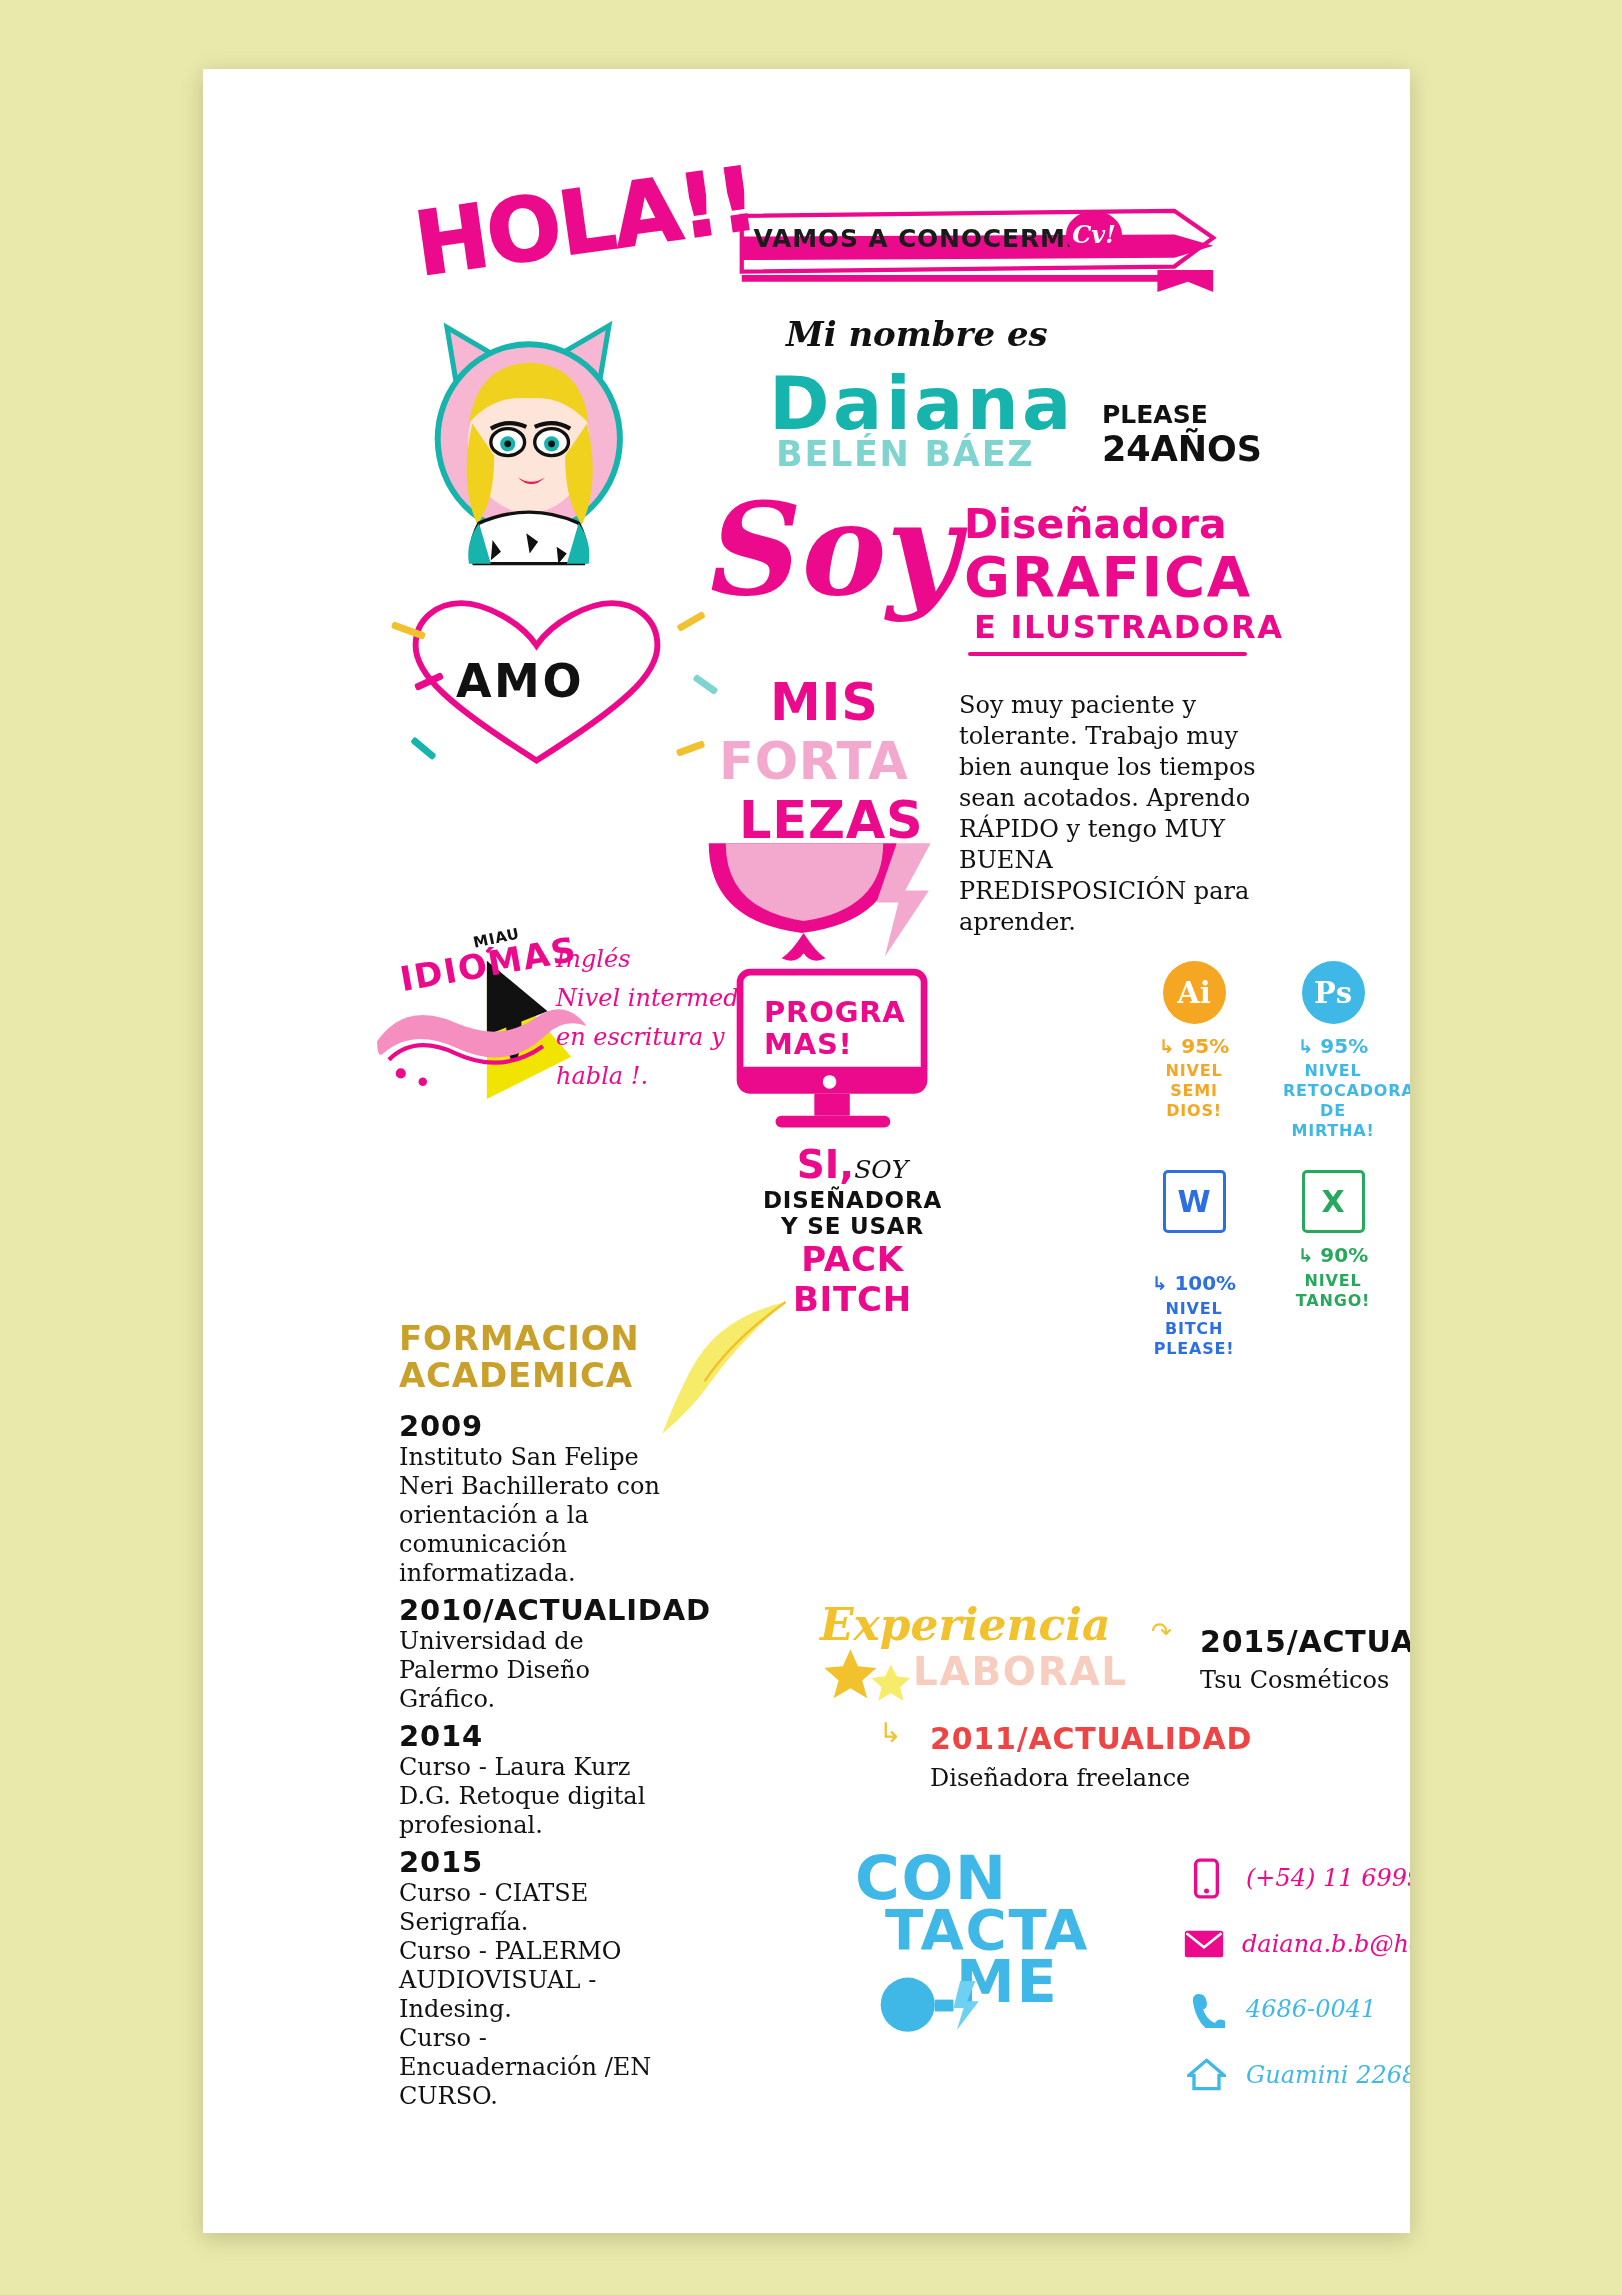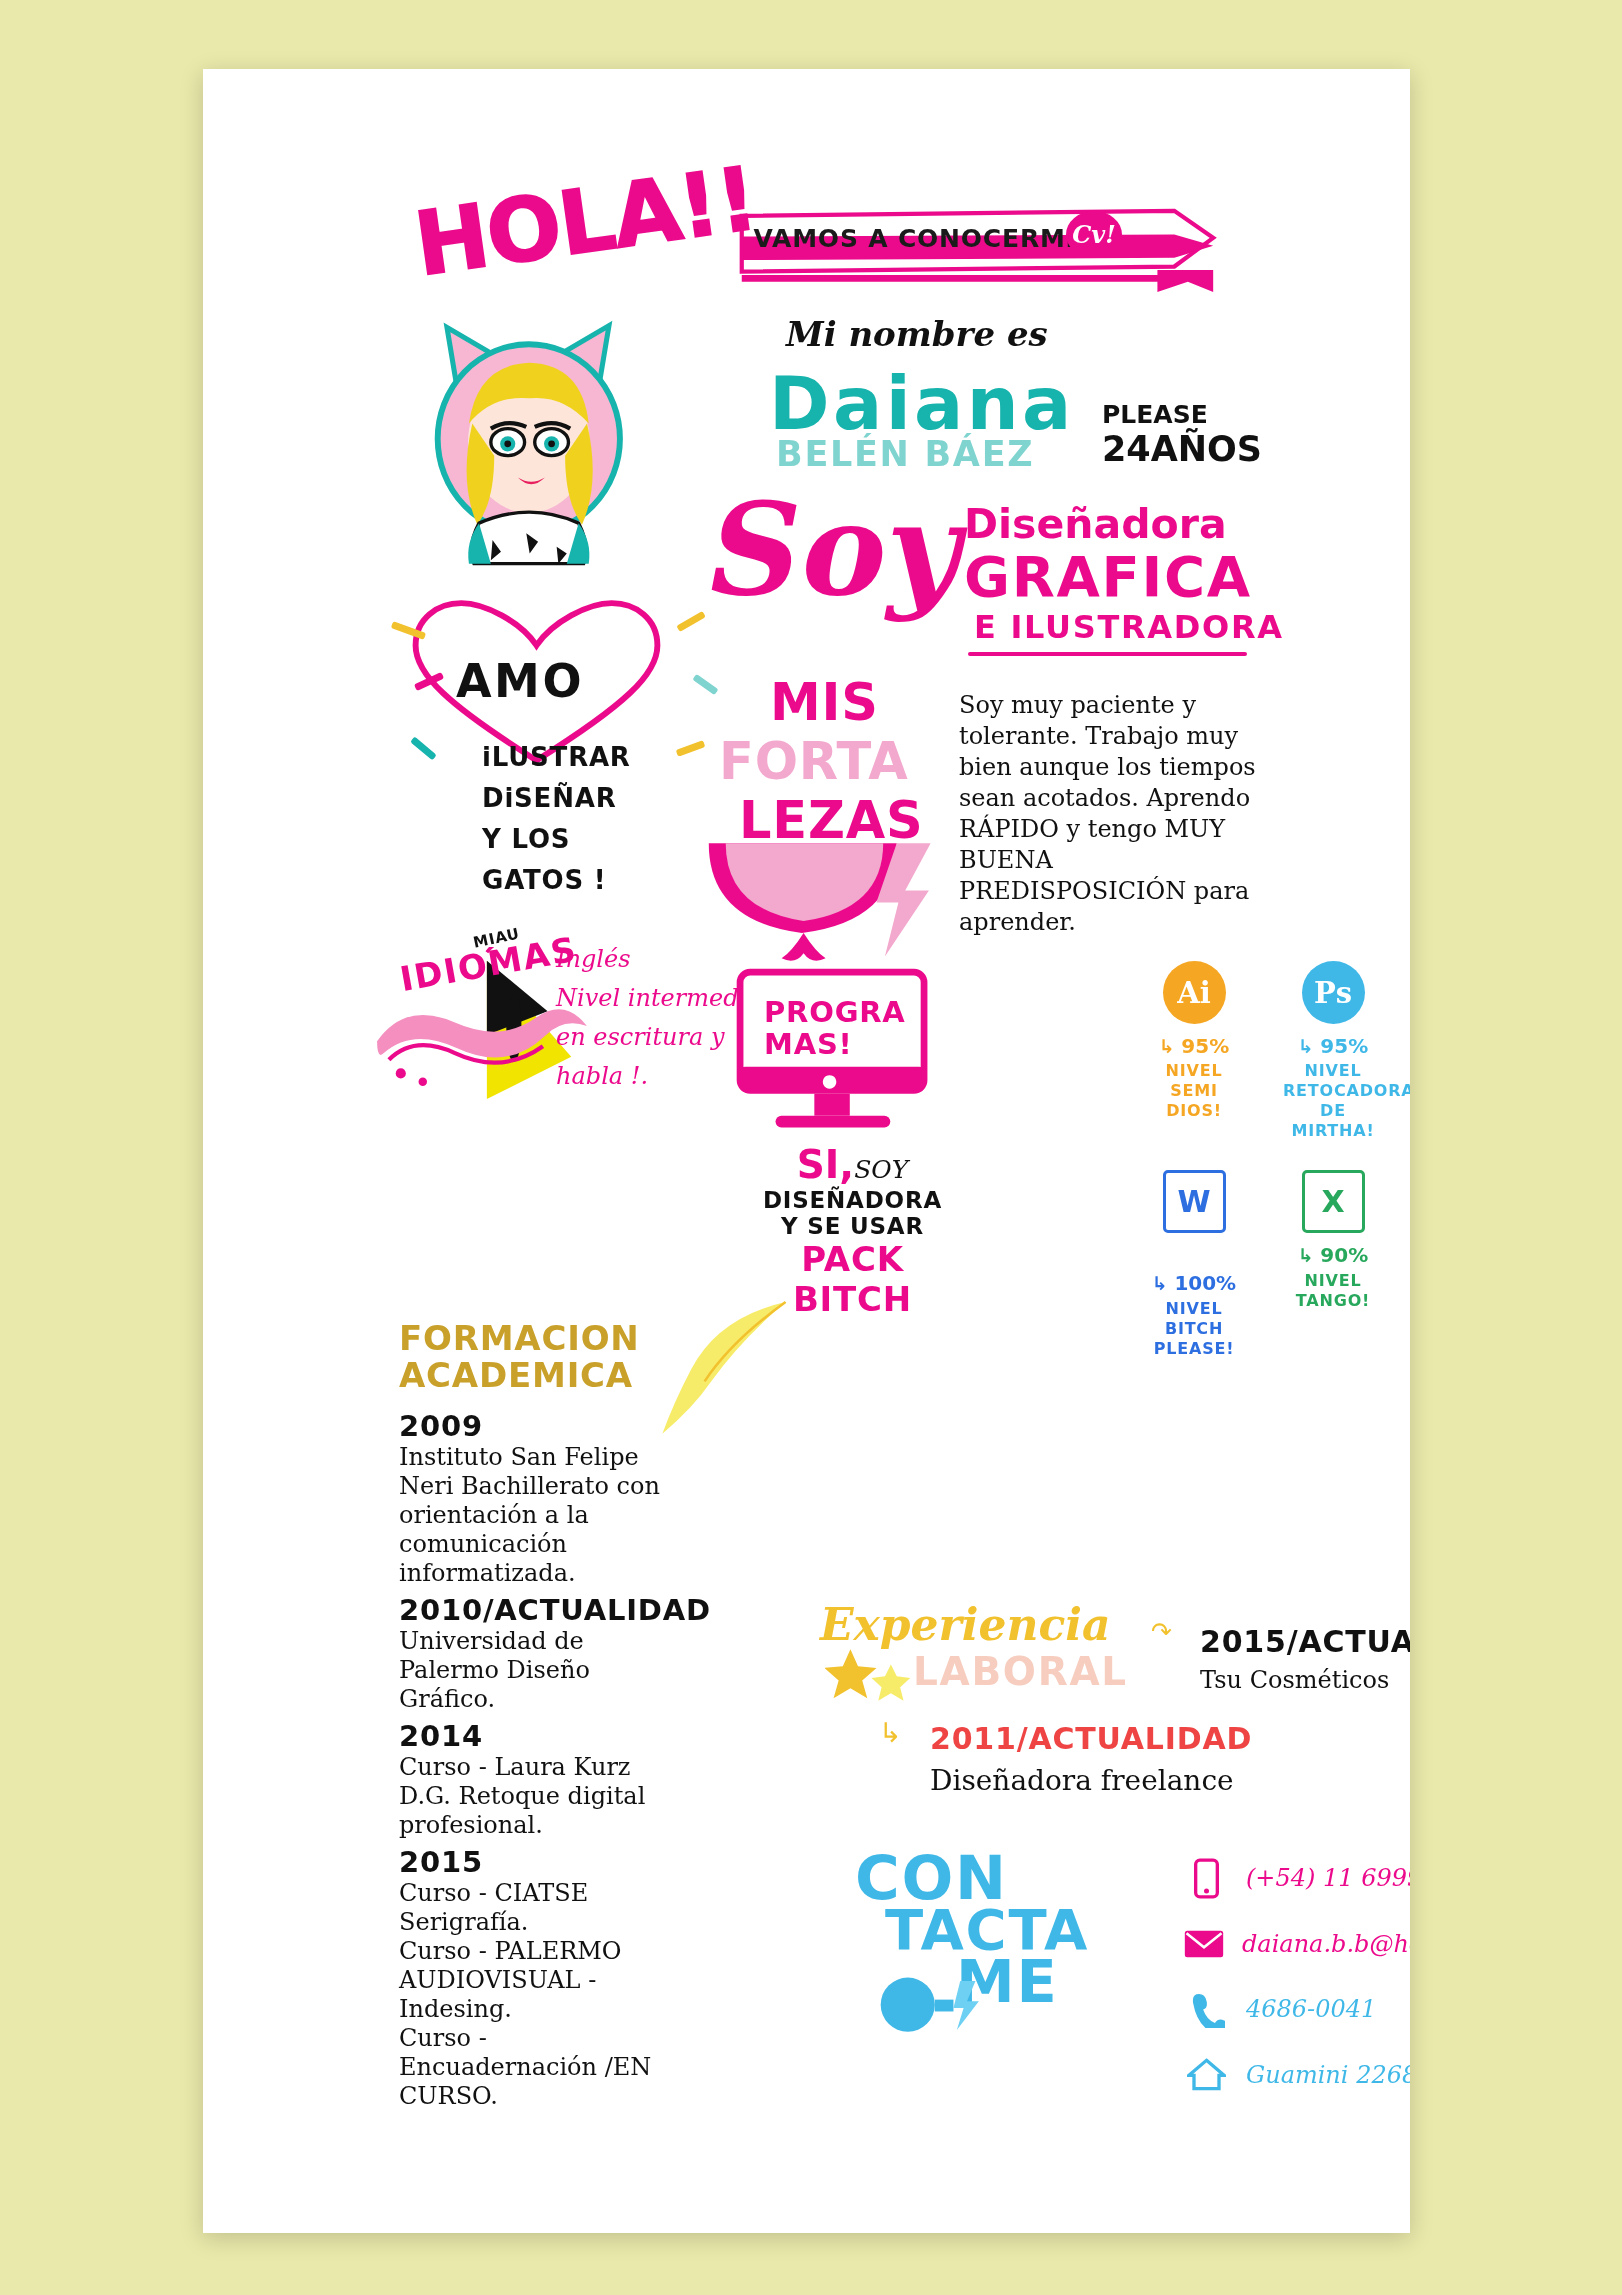--- a/index.html
+++ b/index.html
@@ -196,21 +196,21 @@
     font-size: 44px; color: #f2c12e;
   }
   .exp-title-2 {
     left: 710px; top: 1580px;
     font-family: "DejaVu Sans", sans-serif; font-weight: bold;
     font-size: 39px; color: #f6cdbe; letter-spacing: 1.7px;
   }
   .exp-r-year { left: 997px; top: 1555px; font-family:"DejaVu Sans",sans-serif; font-weight:bold; font-size:30px; color:#111; letter-spacing:0.8px;}
   .exp-r-desc { left: 997px; top: 1597px; font-family:"DejaVu Serif",serif; font-size:24px; color:#111;}
   .exp-l-year { left: 727px; top: 1652px; font-family:"DejaVu Sans",sans-serif; font-weight:bold; font-size:30px; color:#ef4444; letter-spacing:0.8px;}
-  .exp-l-desc { left: 727px; top: 1695px; font-family:"DejaVu Serif",serif; font-size:28px; color:#111;}
+  .exp-l-desc { left: 727px; top: 1695px; font-family:"DejaVu Serif",serif; font-size:24px; color:#111;}
 
   
   .contacto {
     left: 652px; top: 1783px;
     font-family: "DejaVu Sans", sans-serif; font-weight: bold;
     color: #3fb8e8; line-height: 52px;
   }
   .c1 { font-size: 61px; letter-spacing: 1.7px; }
   .c2 { font-size: 56px; letter-spacing: 1.7px; margin-left: 30px; }
   .c3 { font-size: 59px; letter-spacing: 1.7px; }
@@ -333,26 +333,20 @@
   <div class="abs" style="left:267px;top:878px;width:135px;height:169px;">
     <svg width="135" height="169" viewBox="0 0 160 200" style="position:absolute;left:0;top:0;">
       <path d="M20,16 L20,180 L120,130 Z" fill="#f0e400"></path>
       <path d="M20,16 L20,104 L92,76 Z" fill="#111"></path>
       <ellipse cx="52" cy="96" rx="9" ry="40" fill="#111"></ellipse>
       <path d="M20,6 q10,-14 22,-10" stroke="#ec0a8c" stroke-width="4" fill="none"></path>
     </svg>
   </div>
   <div class="abs marker" style="left:270px;top:860px;font-size:15px;color:#111;transform:rotate(-12deg);">MIAU</div>
 
-  <div class="abs amo-list">
-    <div>iLUSTRAR</div>
-    <div>DiSEÑAR</div>
-    <div>Y LOS</div>
-    <div>GATOS !</div>
-  </div>
 
   <div class="abs fort-block">
     <div class="fort-l1">MIS</div>
     <div class="fort-l2">FORTA</div>
     <div class="fort-l3">LEZAS</div>
   </div>
   <div class="abs" style="left:499px;top:769px;">
     <svg width="254" height="161" viewBox="0 0 300 190">
       <path d="M8,6 L230,6 q0,92 -112,106 q-110,-14 -110,-106 Z" fill="#ec0a8c"></path>
       <path d="M28,6 L214,6 q0,78 -94,92 q-92,-14 -92,-92 Z" fill="#f3a8cd"></path>

